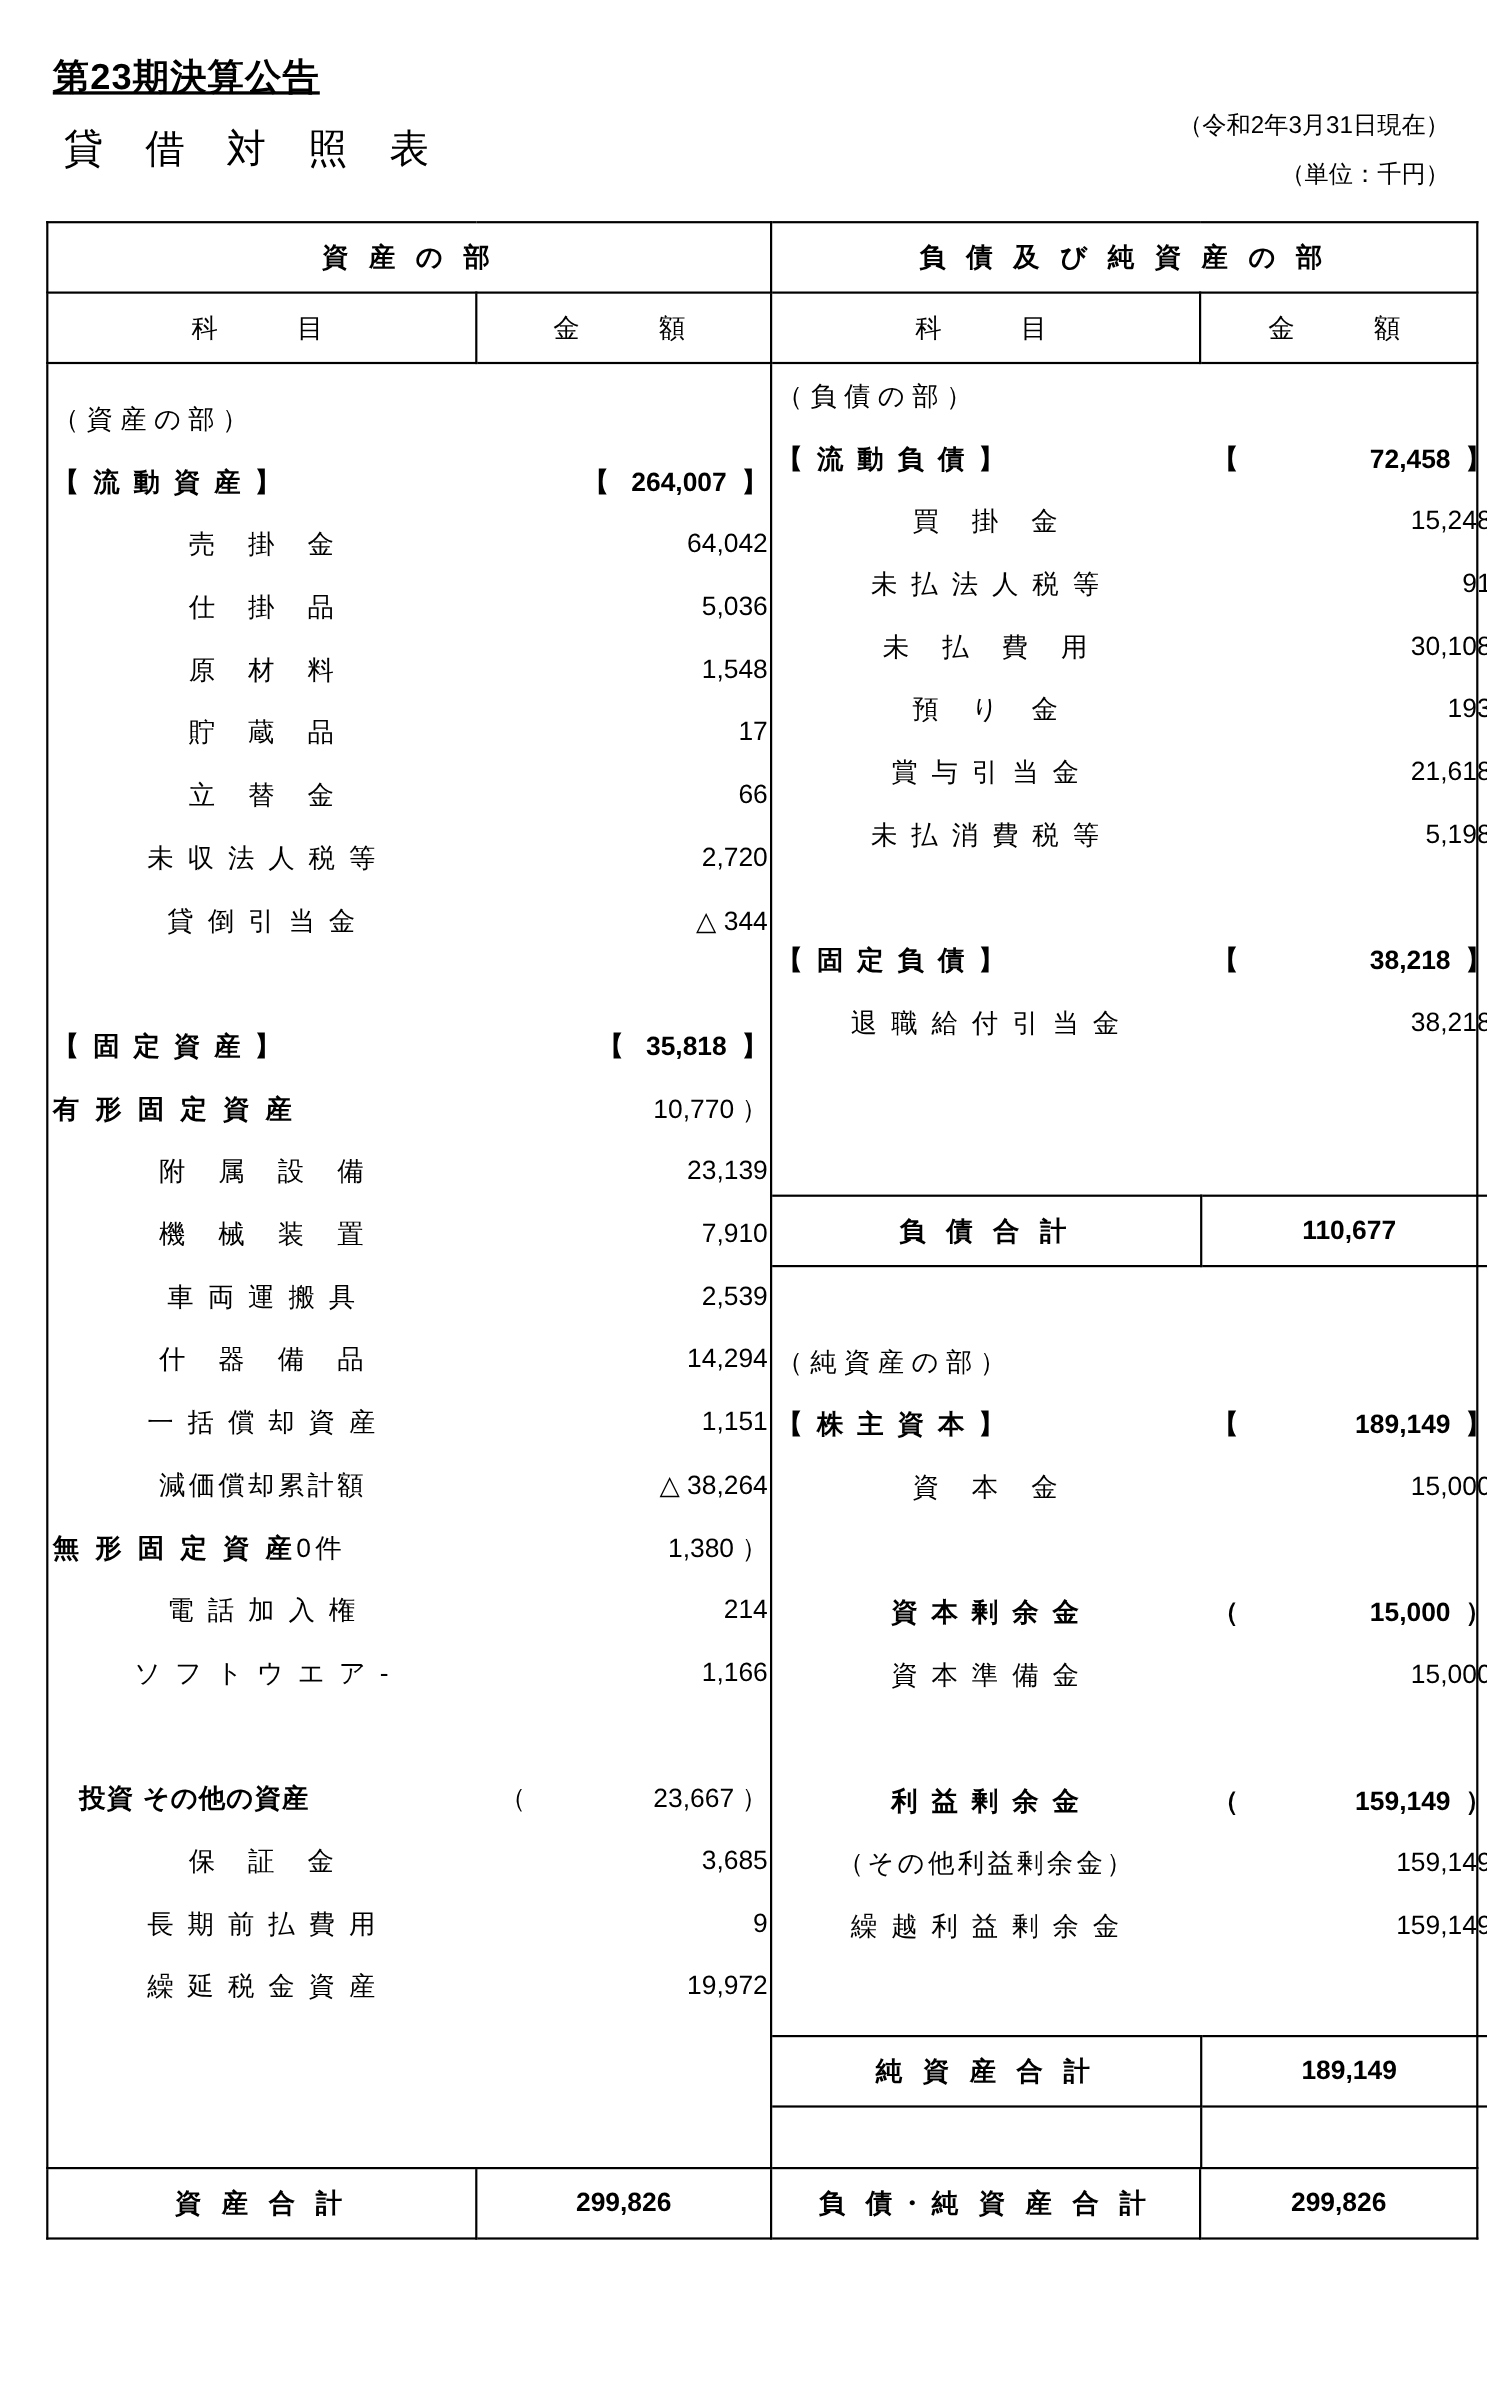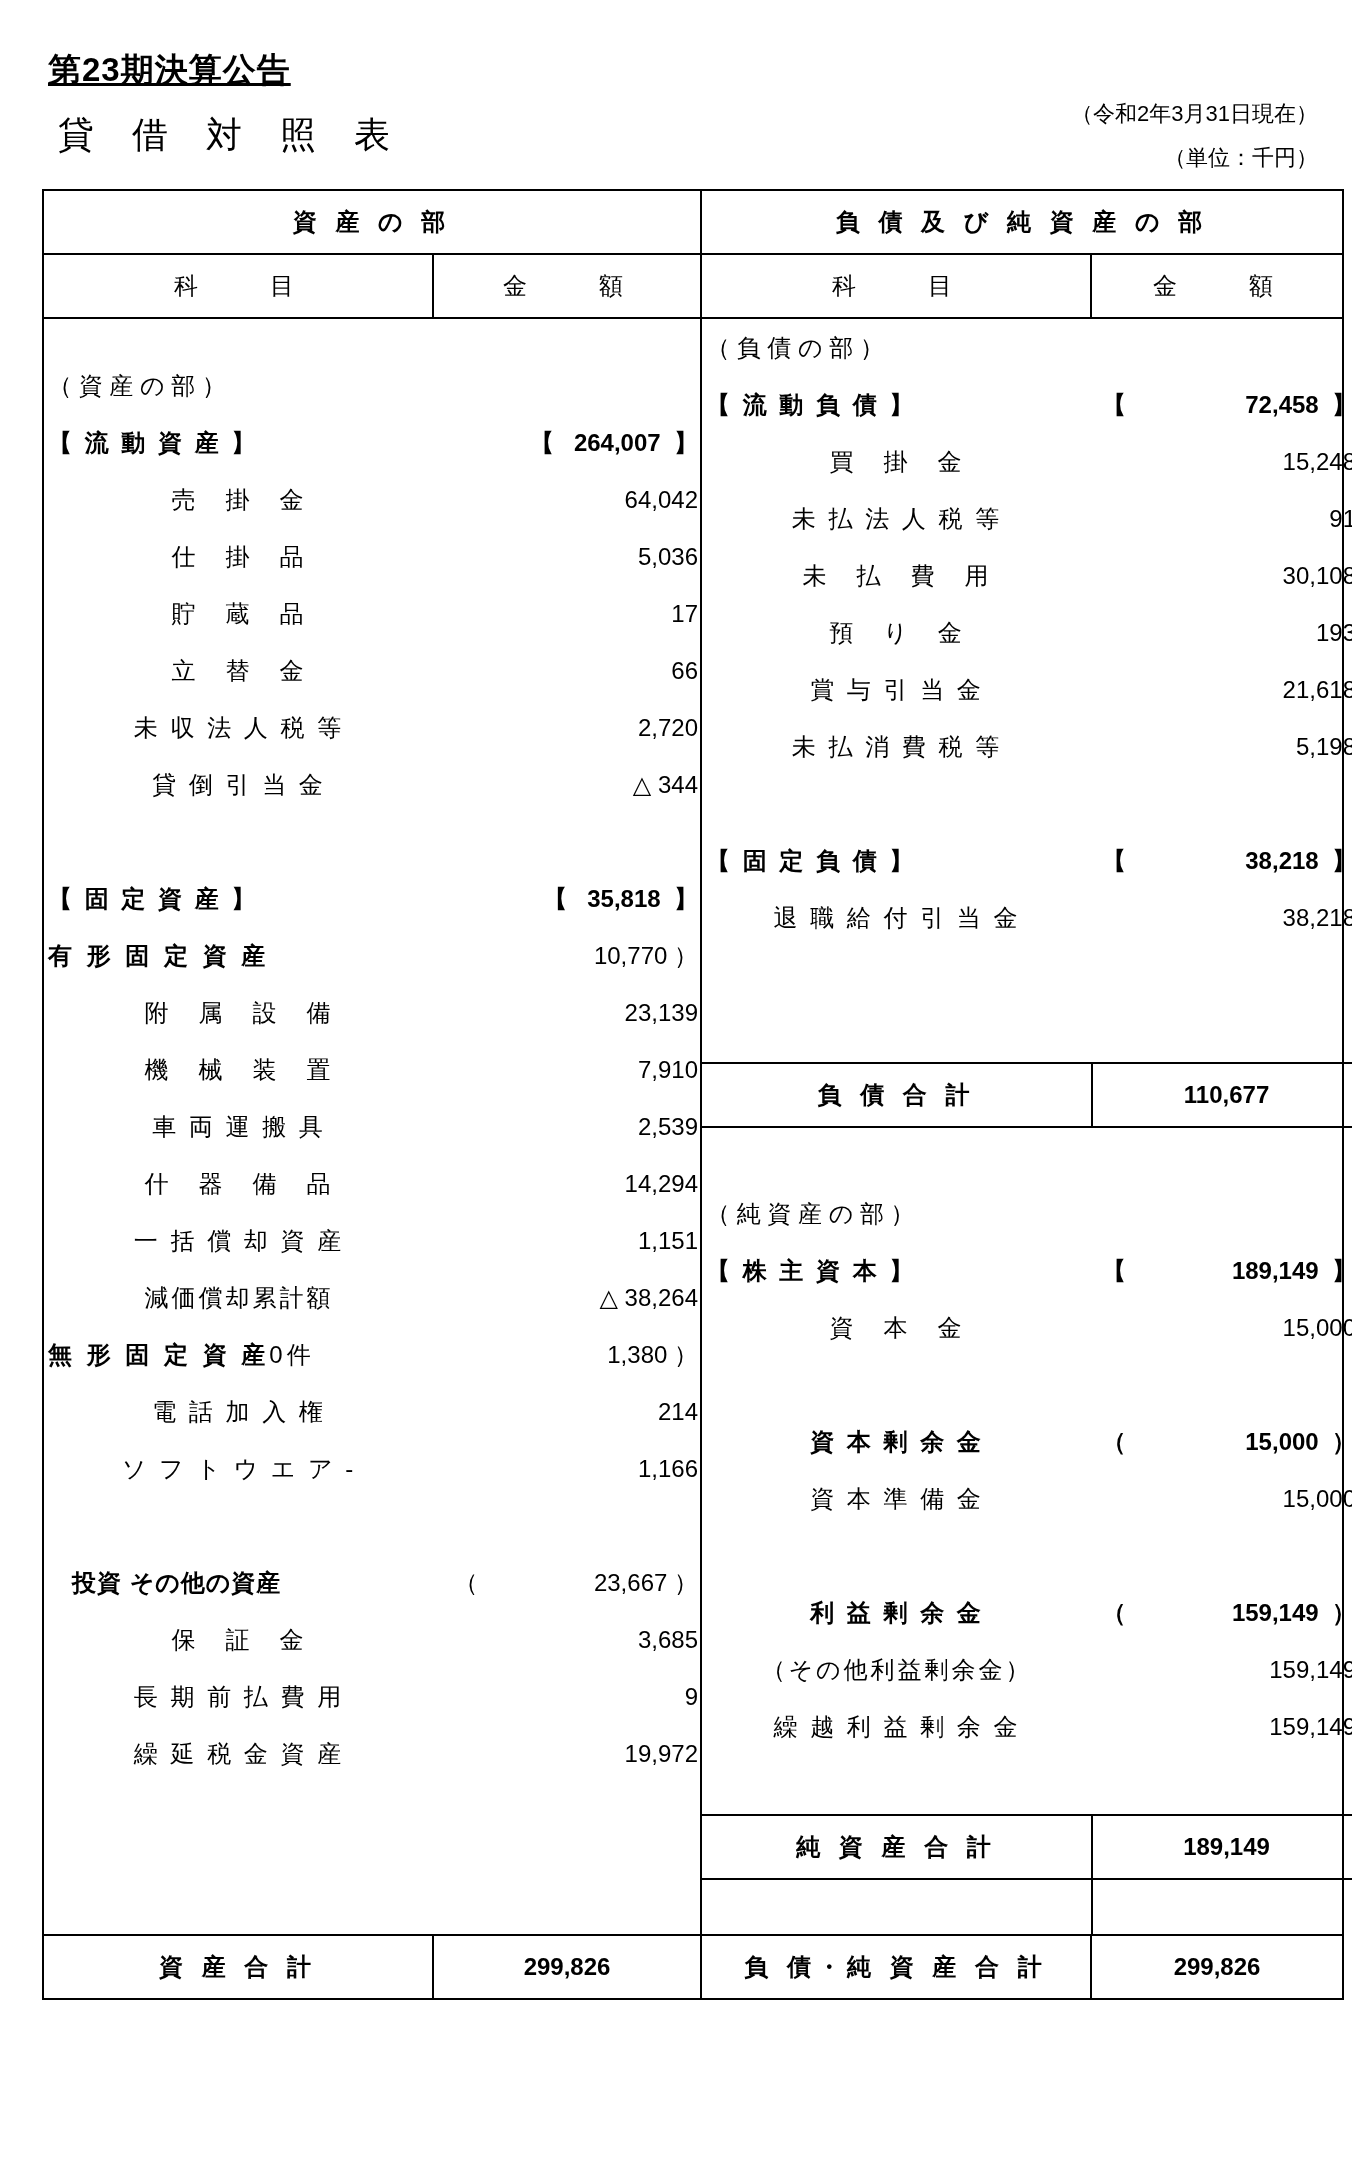--- a/index.html
+++ b/index.html
@@ -52,21 +52,21 @@
     position: absolute;
     right: 8px;
     top: 48px;
     font-size: 22px;
   }
 
   table.bs {
     border-collapse: collapse;
     width: 1300px;
     table-layout: fixed;
-    margin-top: 2px;
+    margin-top: 14px;
   }
   table.bs td {
     border: 2px solid #000;
     padding: 0;
     vertical-align: middle;
     font-size: 24px;
     height: 62px;
   }
   .col-a { width: 390px; }
   .col-b { width: 268px; }
@@ -187,20 +187,24 @@
             </td>
           </tr>
 
           <tr>
                   <td class="label lbl-ctr">売　掛　金</td>
                   <td class="amt">64,042</td>
                 </tr>
           <tr>
                   <td class="label lbl-ctr">仕　掛　品</td>
                   <td class="amt">5,036</td>
+                </tr>
+          <tr>
+                  <td class="label lbl-ctr">原　材　料</td>
+                  <td class="amt">1,548</td>
                 </tr>
           <tr>
                   <td class="label lbl-ctr">貯　蔵　品</td>
                   <td class="amt">17</td>
                 </tr>
           <tr>
                   <td class="label lbl-ctr">立　替　金</td>
                   <td class="amt">66</td>
                 </tr>
           <tr>

